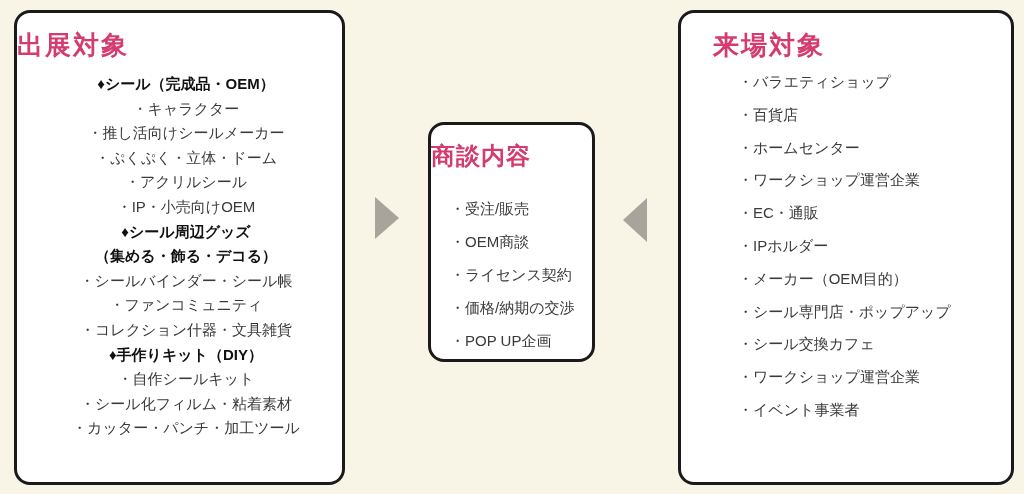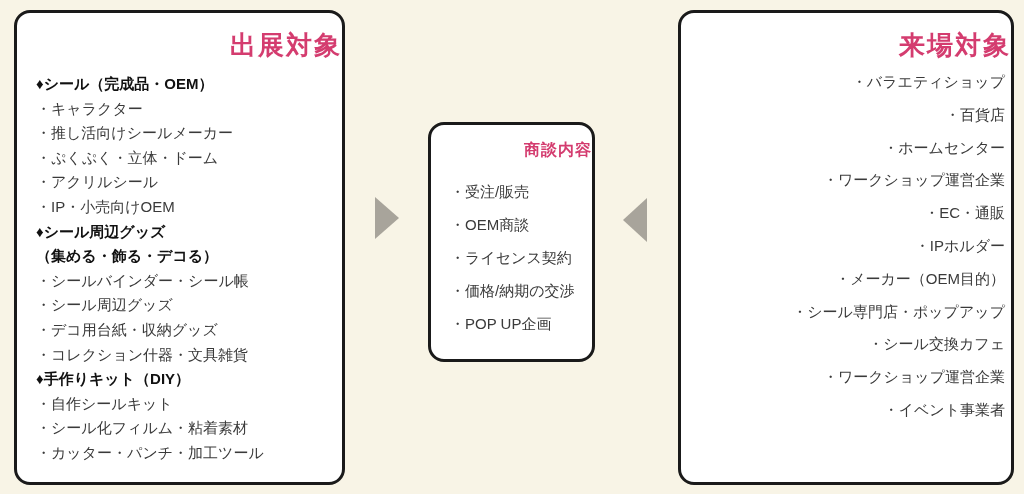--- a/index.html
+++ b/index.html
@@ -21,36 +21,36 @@
   }
   .stage { position: absolute; inset: 0; }
   .card {
     position: absolute;
     background: var(--card-bg);
     border: 3px solid var(--border);
     border-radius: 16px;
   }
   #left-card  { left: 14px;  top: 10px;  width: 331px; height: 475px; }
   #center-card{ left: 428px; top: 122px; width: 167px; height: 240px; }
-  #right-card { left: 678px; top: 10px;  width: 336px; height: 475px; }
+  #right-card { left: 678px; top: 10px;  width: 336px; height: 475px; padding-left: 32px; }
 
   .card-title {
-    text-align: right;
+    text-align: left;
     color: var(--title);
     font-weight: 700;
     font-size: 26px;
     letter-spacing: 2px;
     margin-top: 15px;
   }
-  #center-card .card-title { font-size: 16px; margin-top: 15px; letter-spacing: 1px; margin-left: 26px; }
+  #center-card .card-title { font-size: 24px; margin-top: 15px; letter-spacing: 1px; }
 
   ul.items { list-style: none; color: var(--text); font-size: 15px; }
-  #left-card ul.items   { margin: 9px 6px 0 19px;  line-height: 24.6px; }
-  #center-card ul.items { margin: 14px 4px 0 19px; line-height: 33px; }
-  #right-card ul.items  { margin: 3px 6px 0 25px;  line-height: 32.8px; text-align: right; }
+  #left-card ul.items   { margin: 9px 6px 0 19px;  line-height: 24.6px; text-align: center; }
+  #center-card ul.items { margin: 20px 4px 0 19px; line-height: 33px; }
+  #right-card ul.items  { margin: 3px 6px 0 25px;  line-height: 32.8px; }
   li.bold { font-weight: 700; color: var(--bold-text); }
 
   .arrow { position: absolute; width: 0; height: 0; }
   #arrow-to-center-right {
     left: 375px; top: 197px;
     border-top: 21px solid transparent;
     border-bottom: 21px solid transparent;
     border-left: 24px solid var(--arrow);
   }
   #arrow-to-center-left {
@@ -71,22 +71,21 @@
 
     <li class="bold">♦シール（完成品・OEM）</li>
         <li>・キャラクター</li>
         <li>・推し活向けシールメーカー</li>
         <li>・ぷくぷく・立体・ドーム</li>
         <li>・アクリルシール</li>
         <li>・IP・小売向けOEM</li>
         <li class="bold">♦シール周辺グッズ</li>
         <li class="bold">（集める・飾る・デコる）</li>
         <li>・シールバインダー・シール帳</li>
-        <li>・シール周辺グッズ</li>
-        <li>・デコ用台紙・収納グッズ</li>
+        <li>・ファンコミュニティ</li>
         <li>・コレクション什器・文具雑貨</li>
         <li class="bold">♦手作りキット（DIY）</li>
         <li>・自作シールキット</li>
         <li>・シール化フィルム・粘着素材</li>
         <li>・カッター・パンチ・加工ツール</li>
       </ul>
   </div>
 
   <div class="arrow" id="arrow-to-center-right"></div>
 

